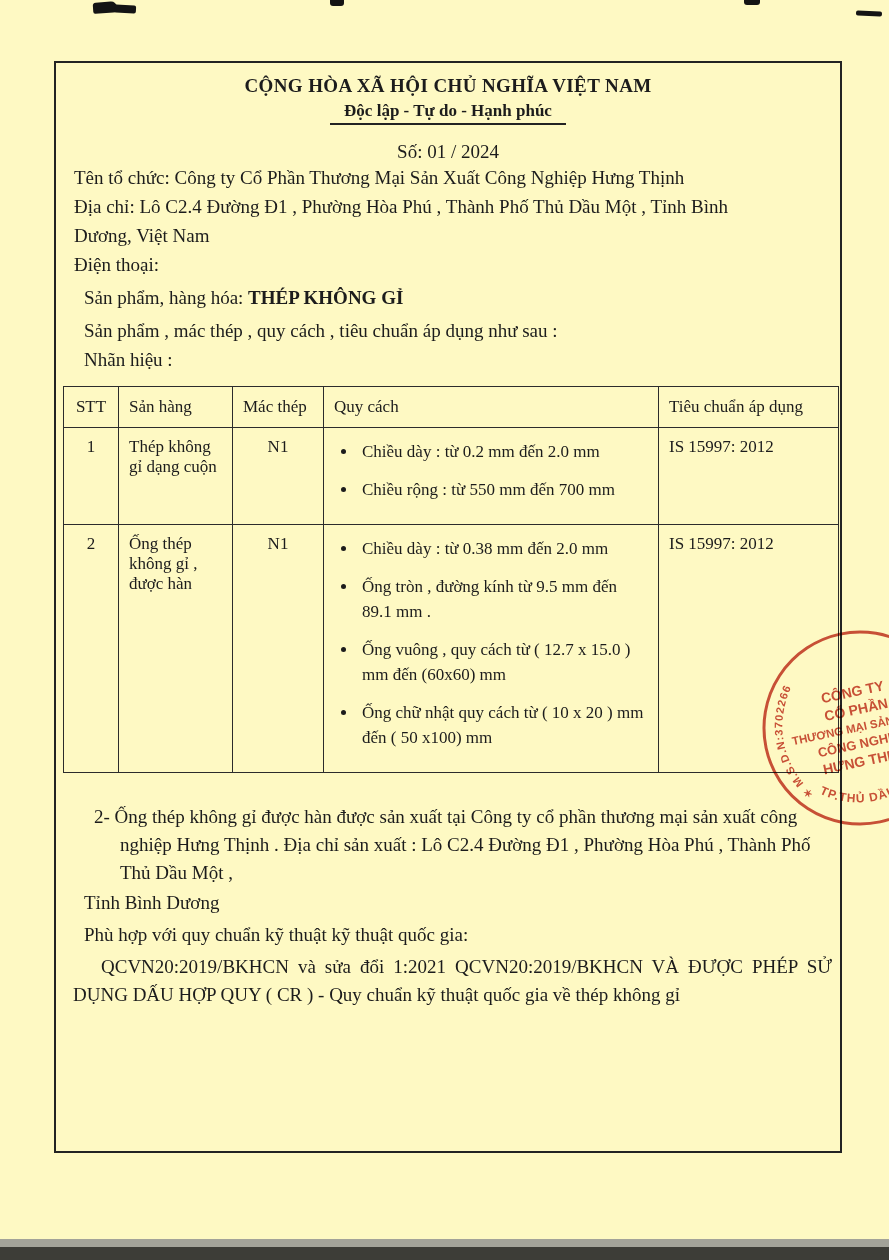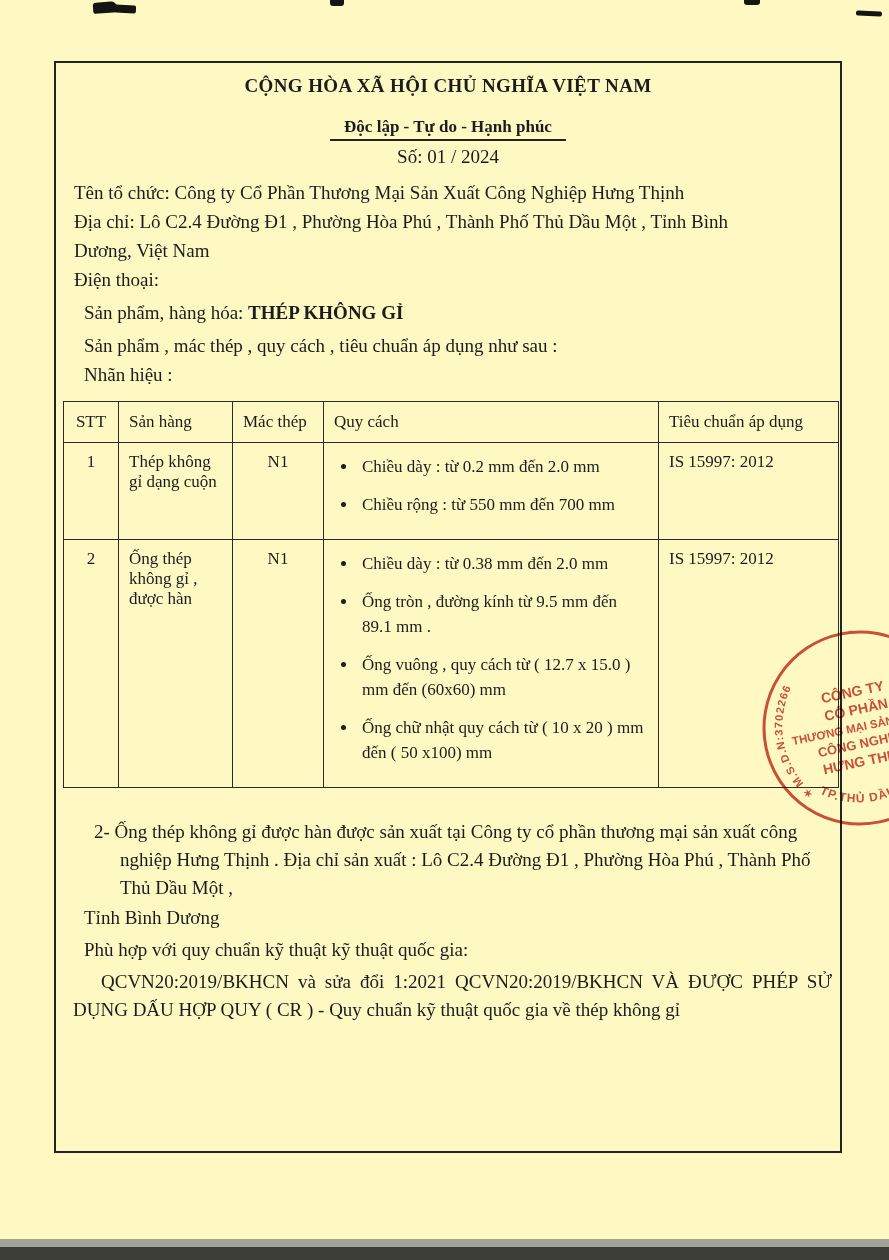--- a/index.html
+++ b/index.html
@@ -21,27 +21,27 @@
   .scan-bottom-light { position:absolute; left:0; bottom:13px; width:100%; height:8px; background:#a3a399; }
   .scan-bottom-dark  { position:absolute; left:0; bottom:0;   width:100%; height:13px; background:#3d3d37; }
 
   
   .frame {
     position:absolute; left:54px; top:61px; width:788px; height:1092px;
     border:2px solid #232323; padding:8px 6px 0 6px;
   }
 
   .gov-line1 { text-align:center; font-weight:bold; font-size:19px; letter-spacing:.4px; margin-top:4px; }
-  .gov-line2 { text-align:center; font-weight:bold; font-size:17px; margin-top:20px; }
+  .gov-line2 { text-align:center; font-weight:bold; font-size:17px; margin-top:4px; }
   .gov-line2 .underlined { display:inline-block; border-bottom:2px solid #232323; padding:0 14px 2px 14px; }
 
   .doc-title  { text-align:center; font-weight:bold; font-size:22px; letter-spacing:.4px; margin-top:28px; }
-  .doc-number { text-align:center; font-size:19px; margin-top:5px; }
+  .doc-number { text-align:center; font-size:19px; margin-top:16px; }
 
-  .info { font-size:19px; line-height:29px; margin-top:10px; }
+  .info { font-size:19px; line-height:29px; }
   .info p { margin-left:12px; }
   .info .address { max-width:705px; }
   .info .indent2 { margin-left:22px; }
   .info .gap-top { margin-top:4px; }
   .bold { font-weight:bold; }
 
   table.spec { border-collapse:collapse; table-layout:fixed; width:775px; margin:12px 0 0 1px; font-size:17px; }
   .spec th, .spec td { border:1.6px solid #2c2c2c; padding:9px 10px; vertical-align:top; text-align:left; font-weight:normal; }
   .spec th { vertical-align:middle; padding-top:10px; padding-bottom:10px; }
   .spec .c-stt { width:55px; } .spec .c-sp { width:114px; } .spec .c-mt { width:91px; }

